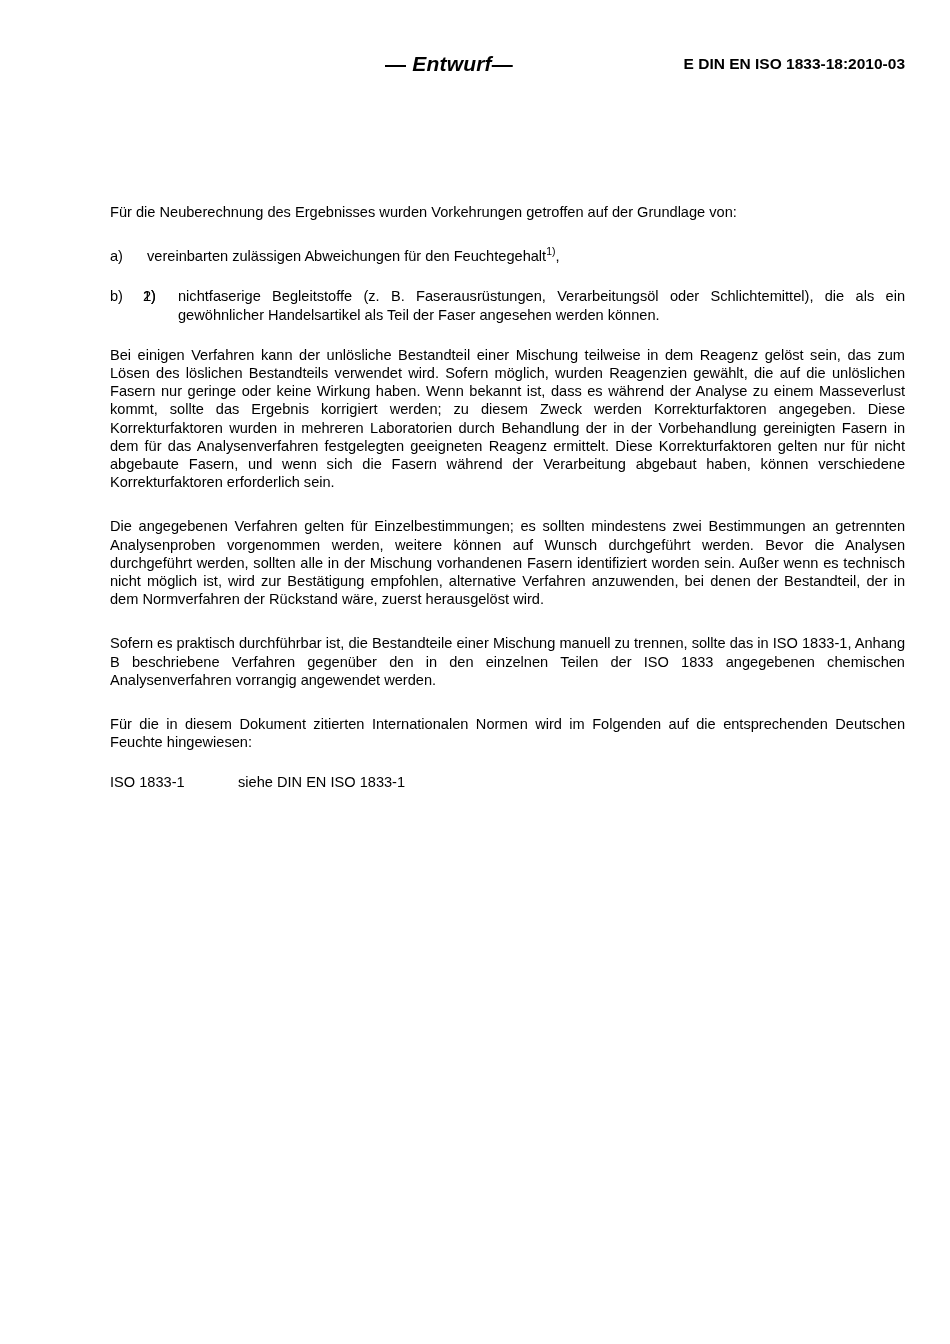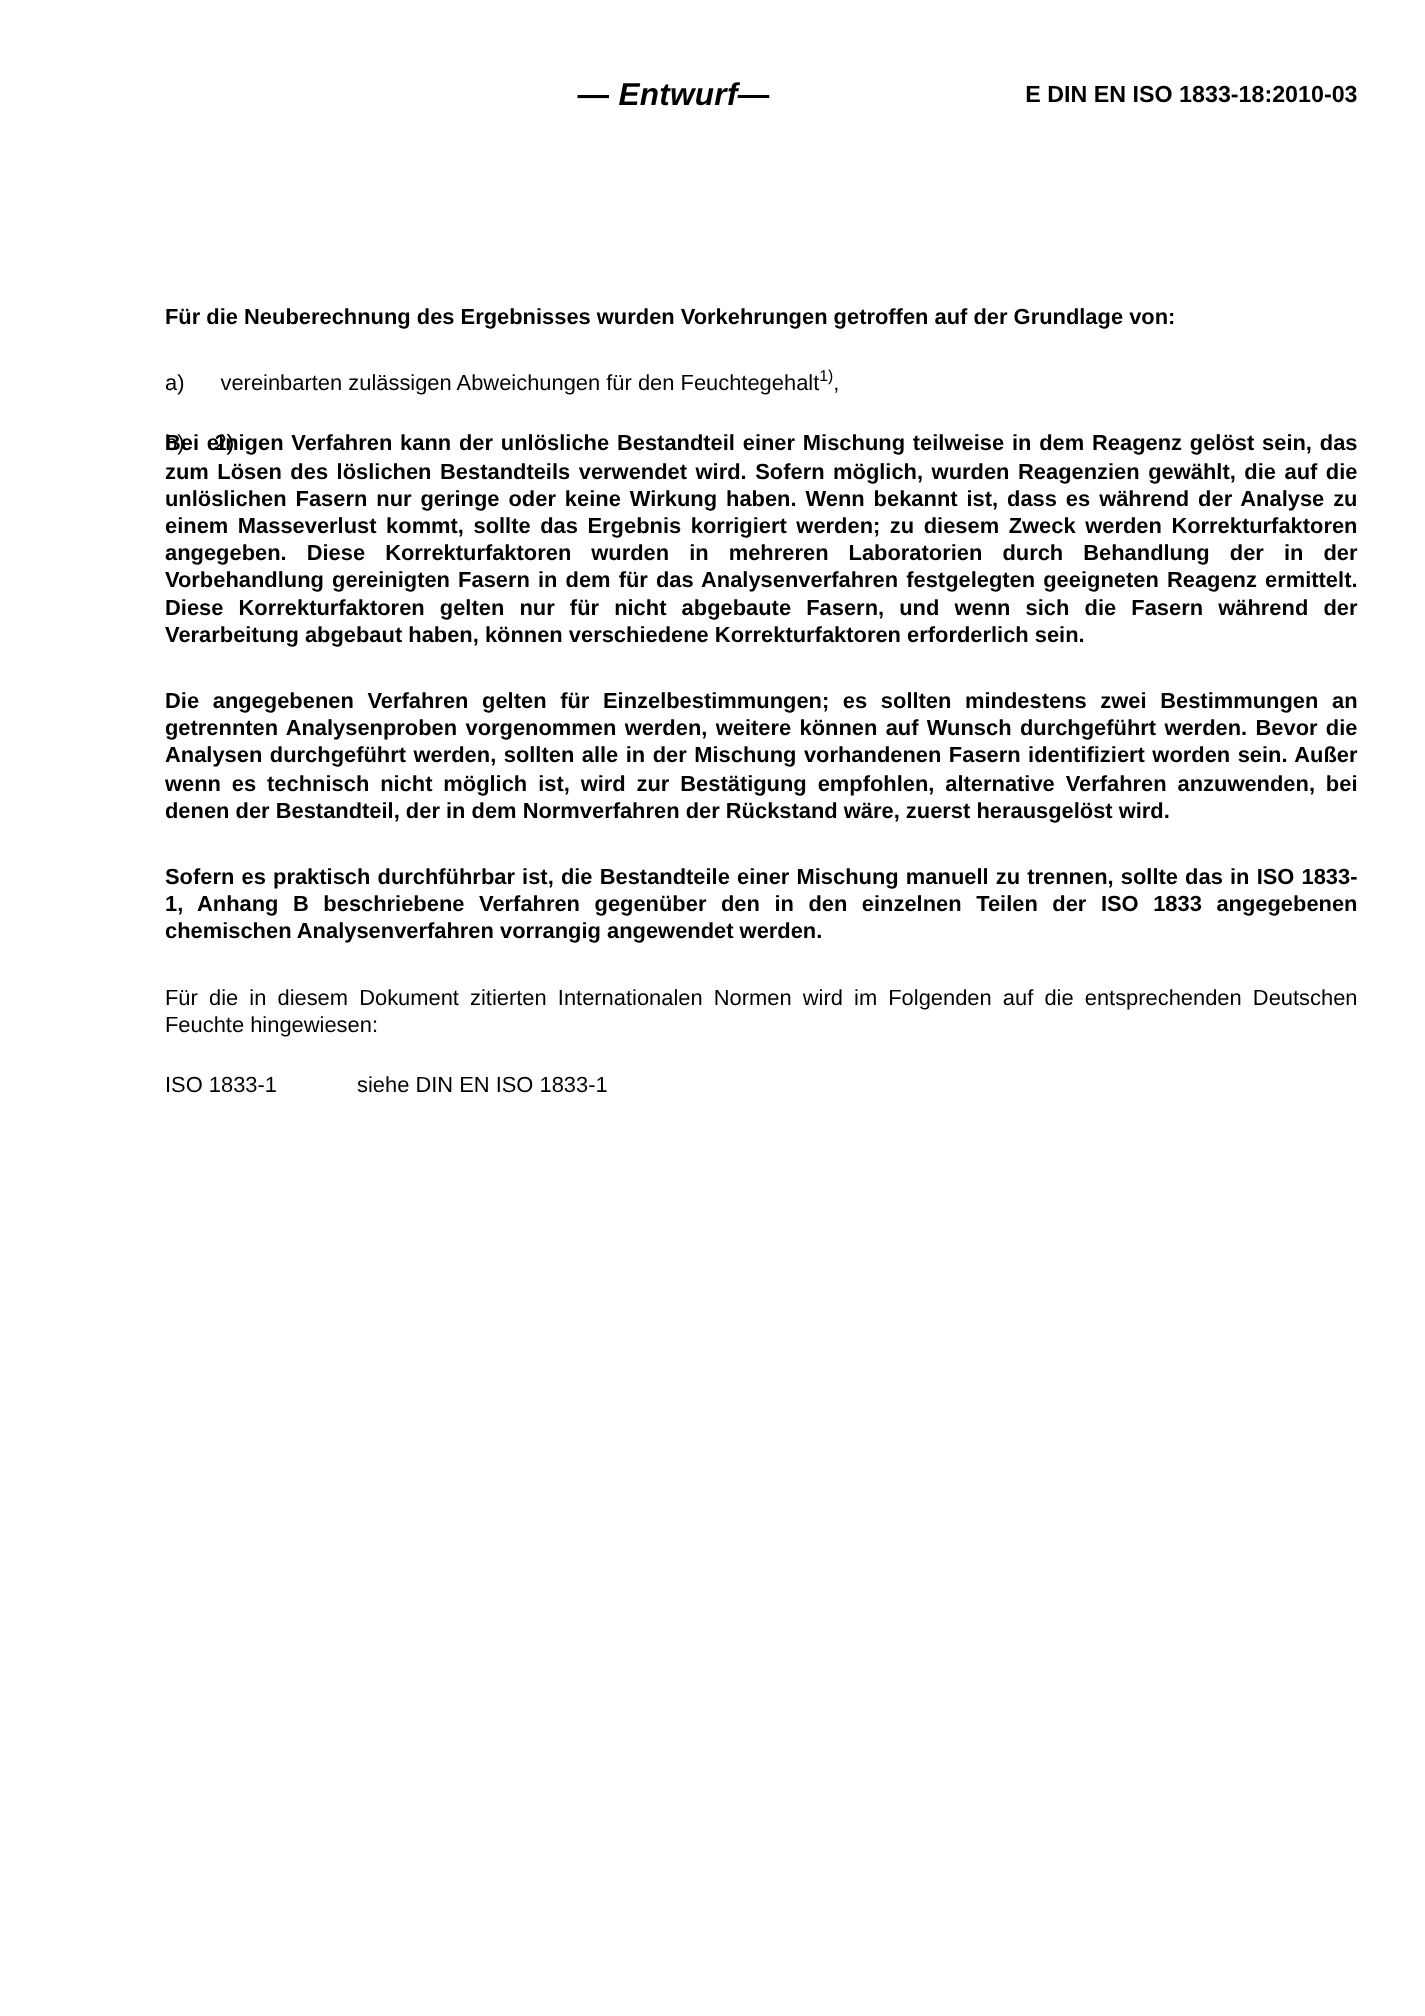--- a/index.html
+++ b/index.html
@@ -59,21 +59,20 @@
   p.para {
     margin: 0 0 8px 0;
     font-size: 14.6px;
     line-height: 18.2px;
     text-align: justify;
     text-justify: inter-word;
     hyphens: none;
   }
   p.para.gap {
     margin-bottom: 26px;
-    font-weight: bold;
   }
   p.para.gap-sm {
     margin-bottom: 22px;
   }
 
   
   .list-a {
     position: relative;
     margin: 0 0 22px 0;
     padding-left: 37px;
@@ -177,20 +176,21 @@
     <div class="list-a">
       <span class="marker">b)</span>
     </div>
 
     <div class="list-n">
       <span class="marker">1)</span>
     </div>
 
     <div class="list-n">
       <span class="marker">2)</span>
+      <span>nichtfaserige Begleitstoffe (z. B. Faserausrüstungen, Verarbeitungsöl oder Schlichtemittel), die als ein gewöhnlicher Handelsartikel als Teil der Faser angesehen werden können.</span>
     </div>
 
     <p class="para gap">Bei einigen Verfahren kann der unlösliche Bestandteil einer Mischung teilweise in dem Reagenz gelöst sein, das zum Lösen des löslichen Bestandteils verwendet wird. Sofern möglich, wurden Reagenzien gewählt, die auf die unlöslichen Fasern nur geringe oder keine Wirkung haben. Wenn bekannt ist, dass es während der Analyse zu einem Masseverlust kommt, sollte das Ergebnis korrigiert werden; zu diesem Zweck werden Korrekturfaktoren angegeben. Diese Korrekturfaktoren wurden in mehreren Laboratorien durch Behandlung der in der Vorbehandlung gereinigten Fasern in dem für das Analysenverfahren festgelegten geeigneten Reagenz ermittelt. Diese Korrekturfaktoren gelten nur für nicht abgebaute Fasern, und wenn sich die Fasern während der Verarbeitung abgebaut haben, können verschiedene Korrekturfaktoren erforderlich sein.</p>
     <p class="para gap">Die angegebenen Verfahren gelten für Einzelbestimmungen; es sollten mindestens zwei Bestimmungen an getrennten Analysenproben vorgenommen werden, weitere können auf Wunsch durchgeführt werden. Bevor die Analysen durchgeführt werden, sollten alle in der Mischung vorhandenen Fasern identifiziert worden sein. Außer wenn es technisch nicht möglich ist, wird zur Bestätigung empfohlen, alternative Verfahren anzuwenden, bei denen der Bestandteil, der in dem Normverfahren der Rückstand wäre, zuerst herausgelöst wird.</p>
     <p class="para gap">Sofern es praktisch durchführbar ist, die Bestandteile einer Mischung manuell zu trennen, sollte das in ISO 1833-1, Anhang B beschriebene Verfahren gegenüber den in den einzelnen Teilen der ISO 1833 angegebenen chemischen Analysenverfahren vorrangig angewendet werden.</p>
     <p class="para gap-sm">Für die in diesem Dokument zitierten Internationalen Normen wird im Folgenden auf die entsprechenden Deutschen Feuchte hingewiesen:</p>
 
     <p class="iso-ref"><span class="code">ISO 1833-1</span><span>siehe DIN EN ISO 1833-1</span></p>
 
   </div>

